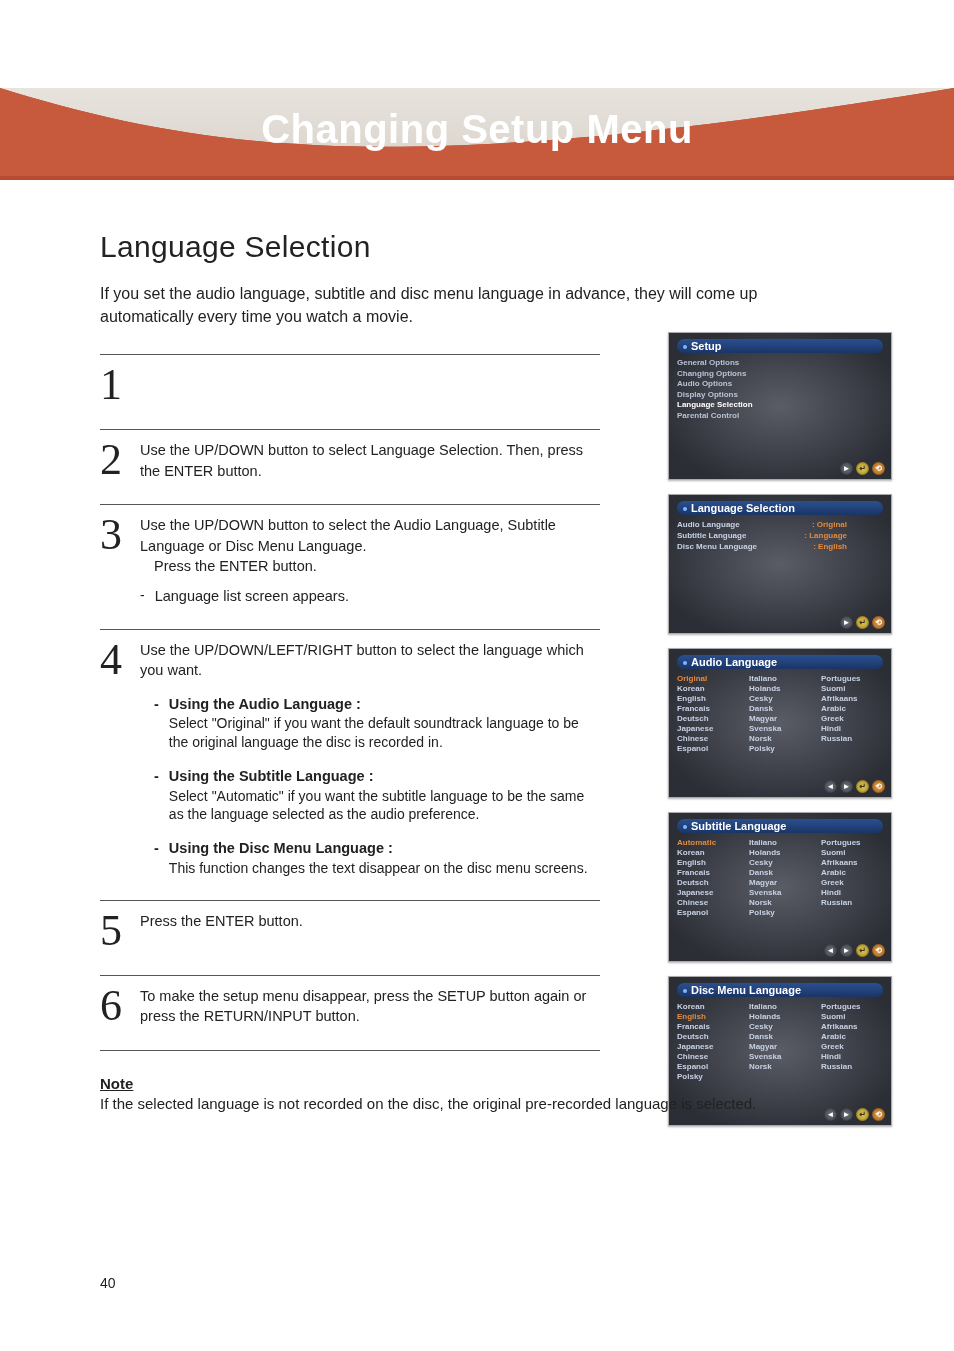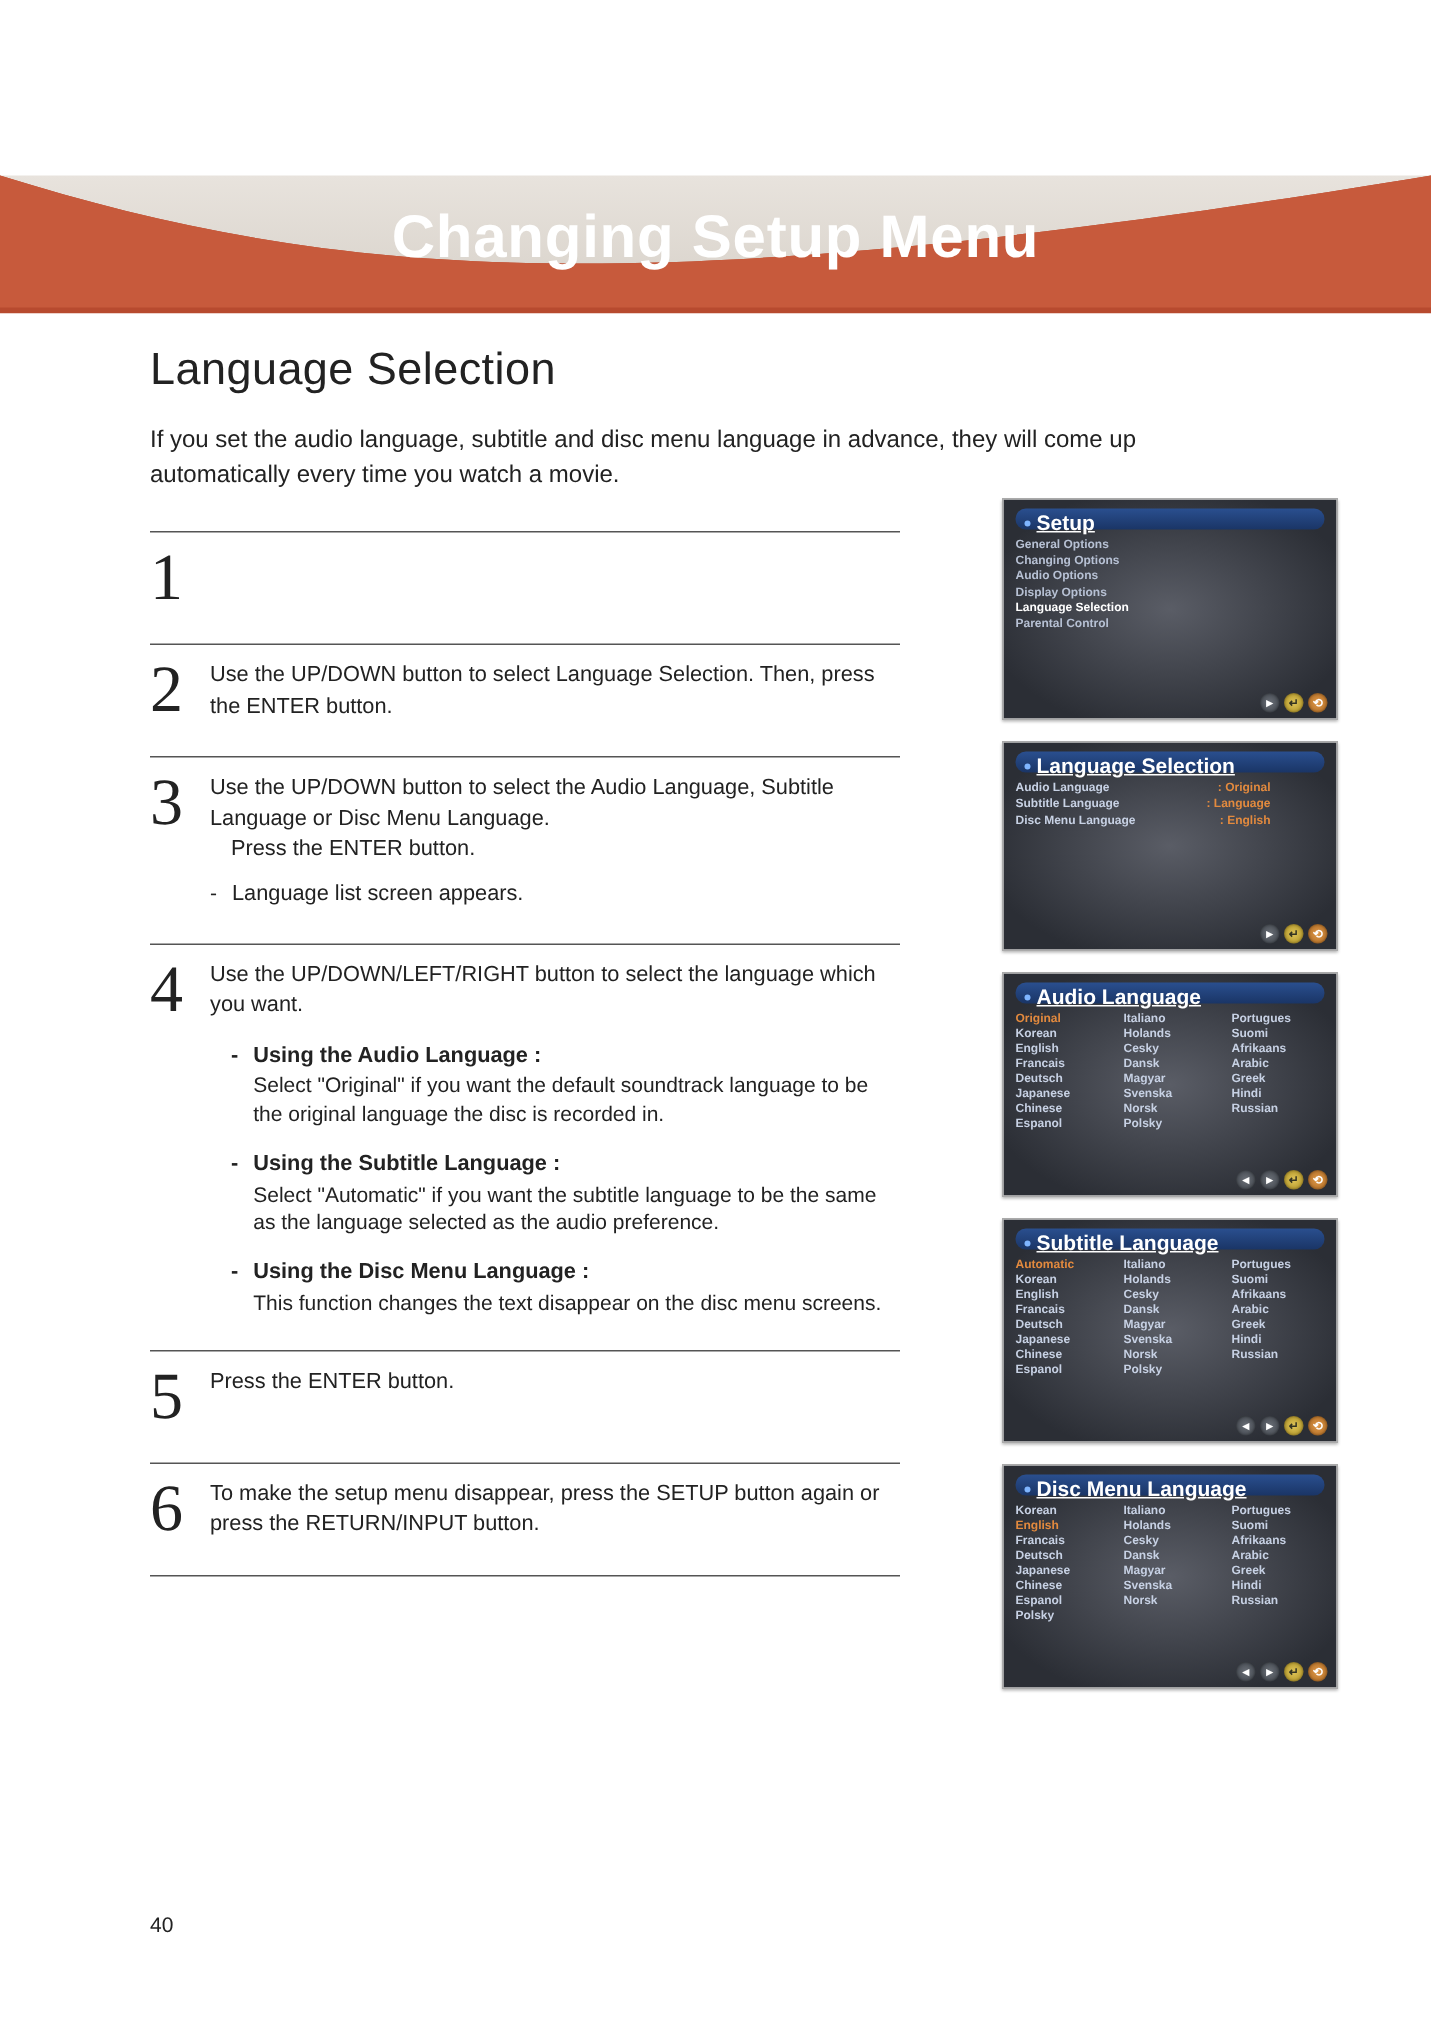--- a/index.html
+++ b/index.html
@@ -11,21 +11,21 @@
   }
   .page {
     width: 954px;
     height: 1351px;
     position: relative;
     box-sizing: border-box;
     padding: 0 70px 0 100px;
   }
   .banner {
     position: absolute;
-    top: 117px;
+    top: 88px;
     left: 0;
     right: 0;
     height: 82px;
     padding-left: 32px;
   }
   .banner-bg {
     position: absolute;
     left: 0; right: 0; top: 0; bottom: 0;
     background: linear-gradient(to bottom, #e8e3dd 0%, #d8d2ca 100%);
   }
@@ -175,23 +175,22 @@
     background: linear-gradient(to bottom, #2a4f8f, #1a3566);
     border-radius: 8px;
     height: 14px;
     position: relative;
     margin-bottom: 5px;
   }
   .shot-title-bar .lbl {
     position: absolute;
     left: 6px;
     top: 1px;
-    font-size: 14px;
+    font-size: 11px;
     color: #fff;
-    text-decoration: underline;
   }
   .shot-title-bar .lbl::before {
     content: "";
     display: inline-block;
     width: 4px;
     height: 4px;
     border-radius: 50%;
     background: #7fb5ff;
     margin-right: 4px;
     vertical-align: middle;
@@ -511,17 +510,21 @@
         <div class="stepbody">Press the ENTER button.</div>
       </div>
 
       <div class="step" style="border-bottom:1px solid #555">
         <div class="num">6</div>
         <div class="stepbody">To make the setup menu disappear, press the SETUP button again or press the RETURN/INPUT button.</div>
       </div>
 
     </div>
 
+    <div class="note">
+      <span class="note-head">Note</span><br>
+      <span class="note-body">If the selected language is not recorded on the disc, the original pre-recorded language is selected.</span>
+    </div>
 
   </div>
 
   <div class="pagenum">40</div>
 </div>
 
 </body></html>

